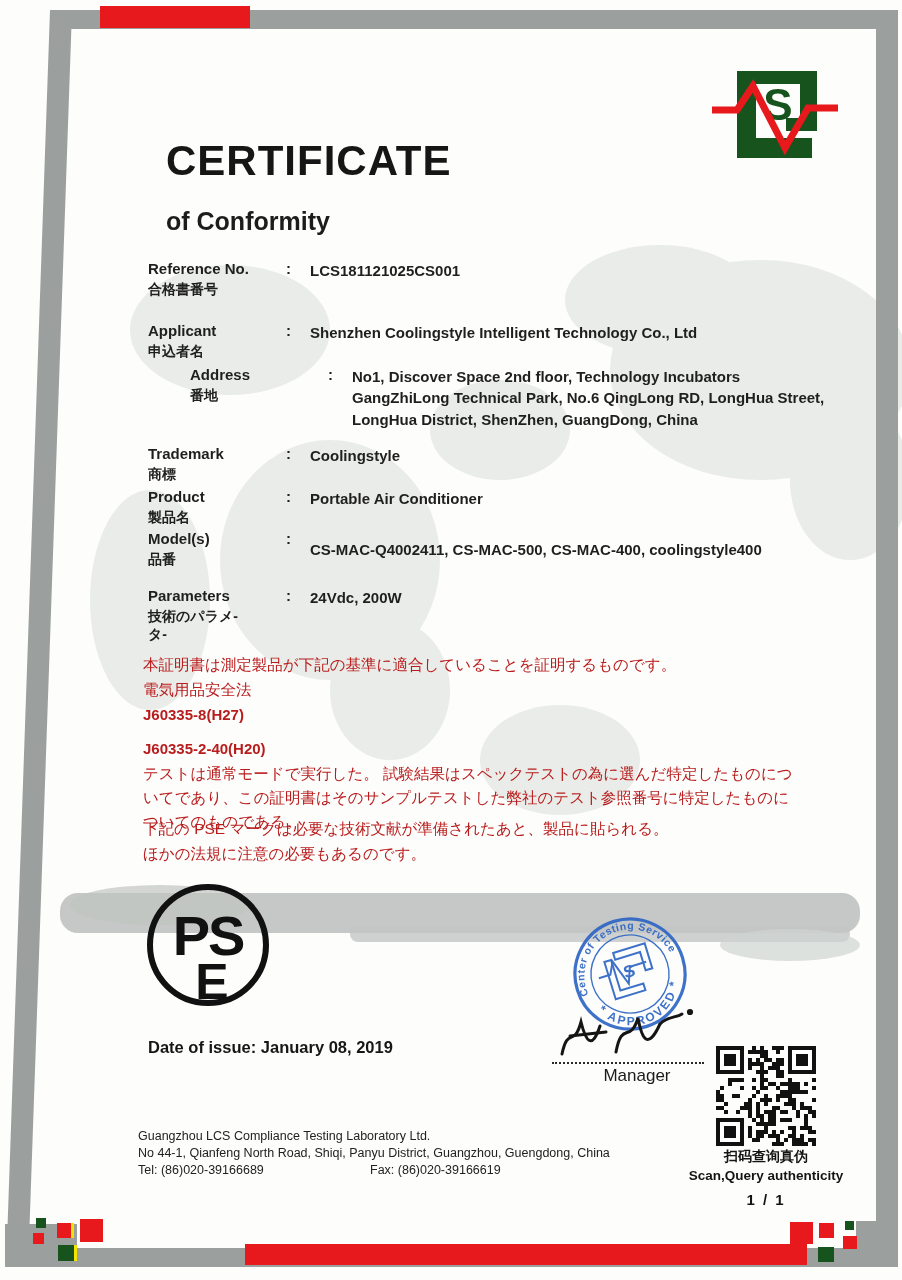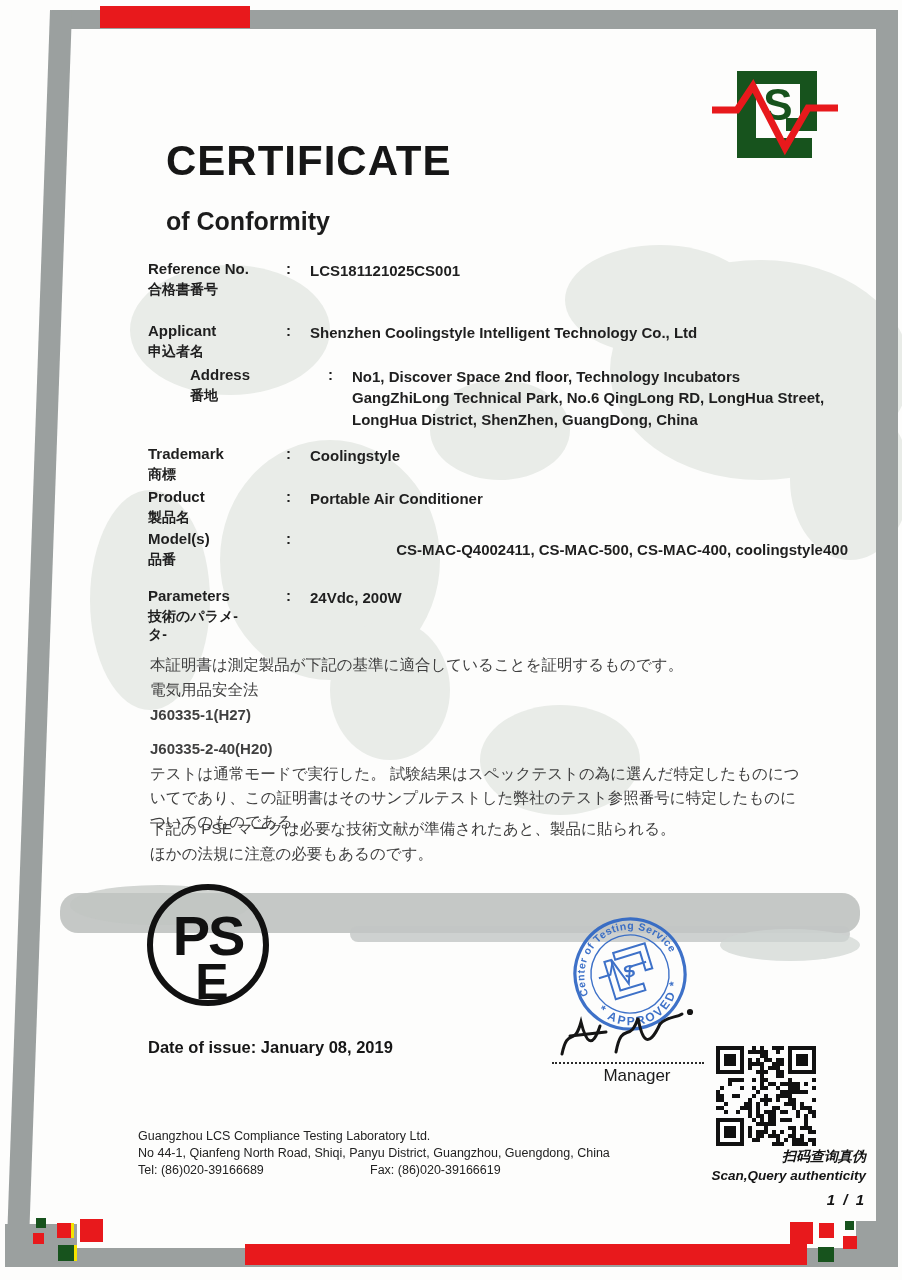--- a/index.html
+++ b/index.html
@@ -28,37 +28,37 @@
   #title-block{left:166px;top:140px;z-index:10;}
   #cert-title{font-size:42px;font-weight:bold;letter-spacing:1px;color:#161616;line-height:1;}
   #cert-subtitle{font-size:25px;font-weight:bold;color:#1c1c1c;margin-top:25px;}
   
   .field-row{position:absolute;left:148px;width:700px;display:grid;
     grid-template-columns:138px 24px 1fr;z-index:10;
     font-size:15px;font-weight:bold;color:#1f1f1f;}
   .f-label .jp{font-size:14px;margin-top:4px;white-space:pre-line;line-height:1.25;}
   .f-colon{text-align:left;}
   .f-value{white-space:pre-line;line-height:1.42;}
-  .pad-top{padding-top:9px;text-align:right;}
-  
-  .jp-text{position:absolute;left:150px;width:660px;z-index:10;font-size:15.5px;color:#404040;line-height:1.55;}
+  .pad-top{padding-top:9px;}
+  
+  .jp-text{position:absolute;left:143px;width:660px;z-index:10;font-size:15.5px;color:#b91c1c;line-height:1.55;}
   .jp-std{font-weight:bold;font-size:15px;}
   
   #pse-wrap{left:138px;top:875px;z-index:12;}
   #stamp-wrap{left:555px;top:899px;z-index:12;opacity:.92;}
   #signature-wrap{left:548px;top:1002px;z-index:13;}
   #sig-line{left:552px;top:1062px;width:152px;border-top:2px dotted #2a2a2a;z-index:13;}
   #manager-label{left:577px;top:1066px;width:120px;text-align:center;font-size:17px;color:#1b1b1b;z-index:13;}
   #date-issue{left:148px;top:1038px;font-size:16.5px;font-weight:bold;color:#161616;z-index:10;}
   
   #footer-block{left:138px;top:1128px;width:560px;font-size:12.5px;color:#222;line-height:1.35;z-index:10;}
   .f-2col{display:grid;grid-template-columns:232px auto;}
   
   #qr-wrap{left:716px;top:1046px;width:100px;height:100px;z-index:10;}
-  #qr-captions{left:666px;top:1148px;width:200px;text-align:right;z-index:10;color:#141414;font-style:italic;}
+  #qr-captions{left:666px;top:1148px;width:200px;text-align:center;z-index:10;color:#141414;}
   #qr-cn{font-size:14px;font-weight:bold;}
   #qr-en{font-size:13.5px;font-weight:bold;margin-top:2px;}
   #qr-page{font-size:15px;font-weight:bold;margin-top:8px;letter-spacing:2px;}
   
   #logo-wrap{left:712px;top:64px;z-index:10;}
 </style>
 </head>
 <body>
 
 <div id="page">
@@ -182,21 +182,21 @@
       <div class="en">Parameters</div>
       <div class="jp">技術のパラメ-
 タ-</div>
     </div>
     <div class="f-colon">:</div>
     <div class="f-value">24Vdc, 200W</div>
   </div>
 
   <div class="jp-text" style="top:653px;">本証明書は測定製品が下記の基準に適合していることを証明するものです。</div>
   <div class="jp-text" style="top:678px;">電気用品安全法</div>
-  <div class="jp-text jp-std" style="top:703px;">J60335-1(H27)</div>
+  <div class="jp-text jp-std" style="top:703px;">J60335-8(H27)</div>
   <div class="jp-text jp-std" style="top:737px;">J60335-2-40(H20)</div>
   <div class="jp-text" style="top:762px;width:655px;">テストは通常モードで実行した。 試験結果はスペックテストの為に選んだ特定したものについてであり、この証明書はそのサンプルテストした弊社のテスト参照番号に特定したものについてのものである。</div>
   <div class="jp-text" style="top:817px;">下記の PSE マークは必要な技術文献が準備されたあと、製品に貼られる。</div>
   <div class="jp-text" style="top:842px;">ほかの法規に注意の必要もあるのです。</div>
 
   <svg id="pse-wrap" class="abs" width="140" height="140" viewBox="0 0 140 140">
     <circle cx="70" cy="70" r="58" fill="none" stroke="#111" stroke-width="6"></circle>
     <text x="70" y="80" font-size="56" font-weight="bold" fill="#111" text-anchor="middle" letter-spacing="-2" font-family="Liberation Sans, DejaVu Sans, sans-serif">PS</text>
     <text x="74" y="124" font-size="50" font-weight="bold" fill="#111" text-anchor="middle" font-family="Liberation Sans, DejaVu Sans, sans-serif">E</text>
   </svg>

